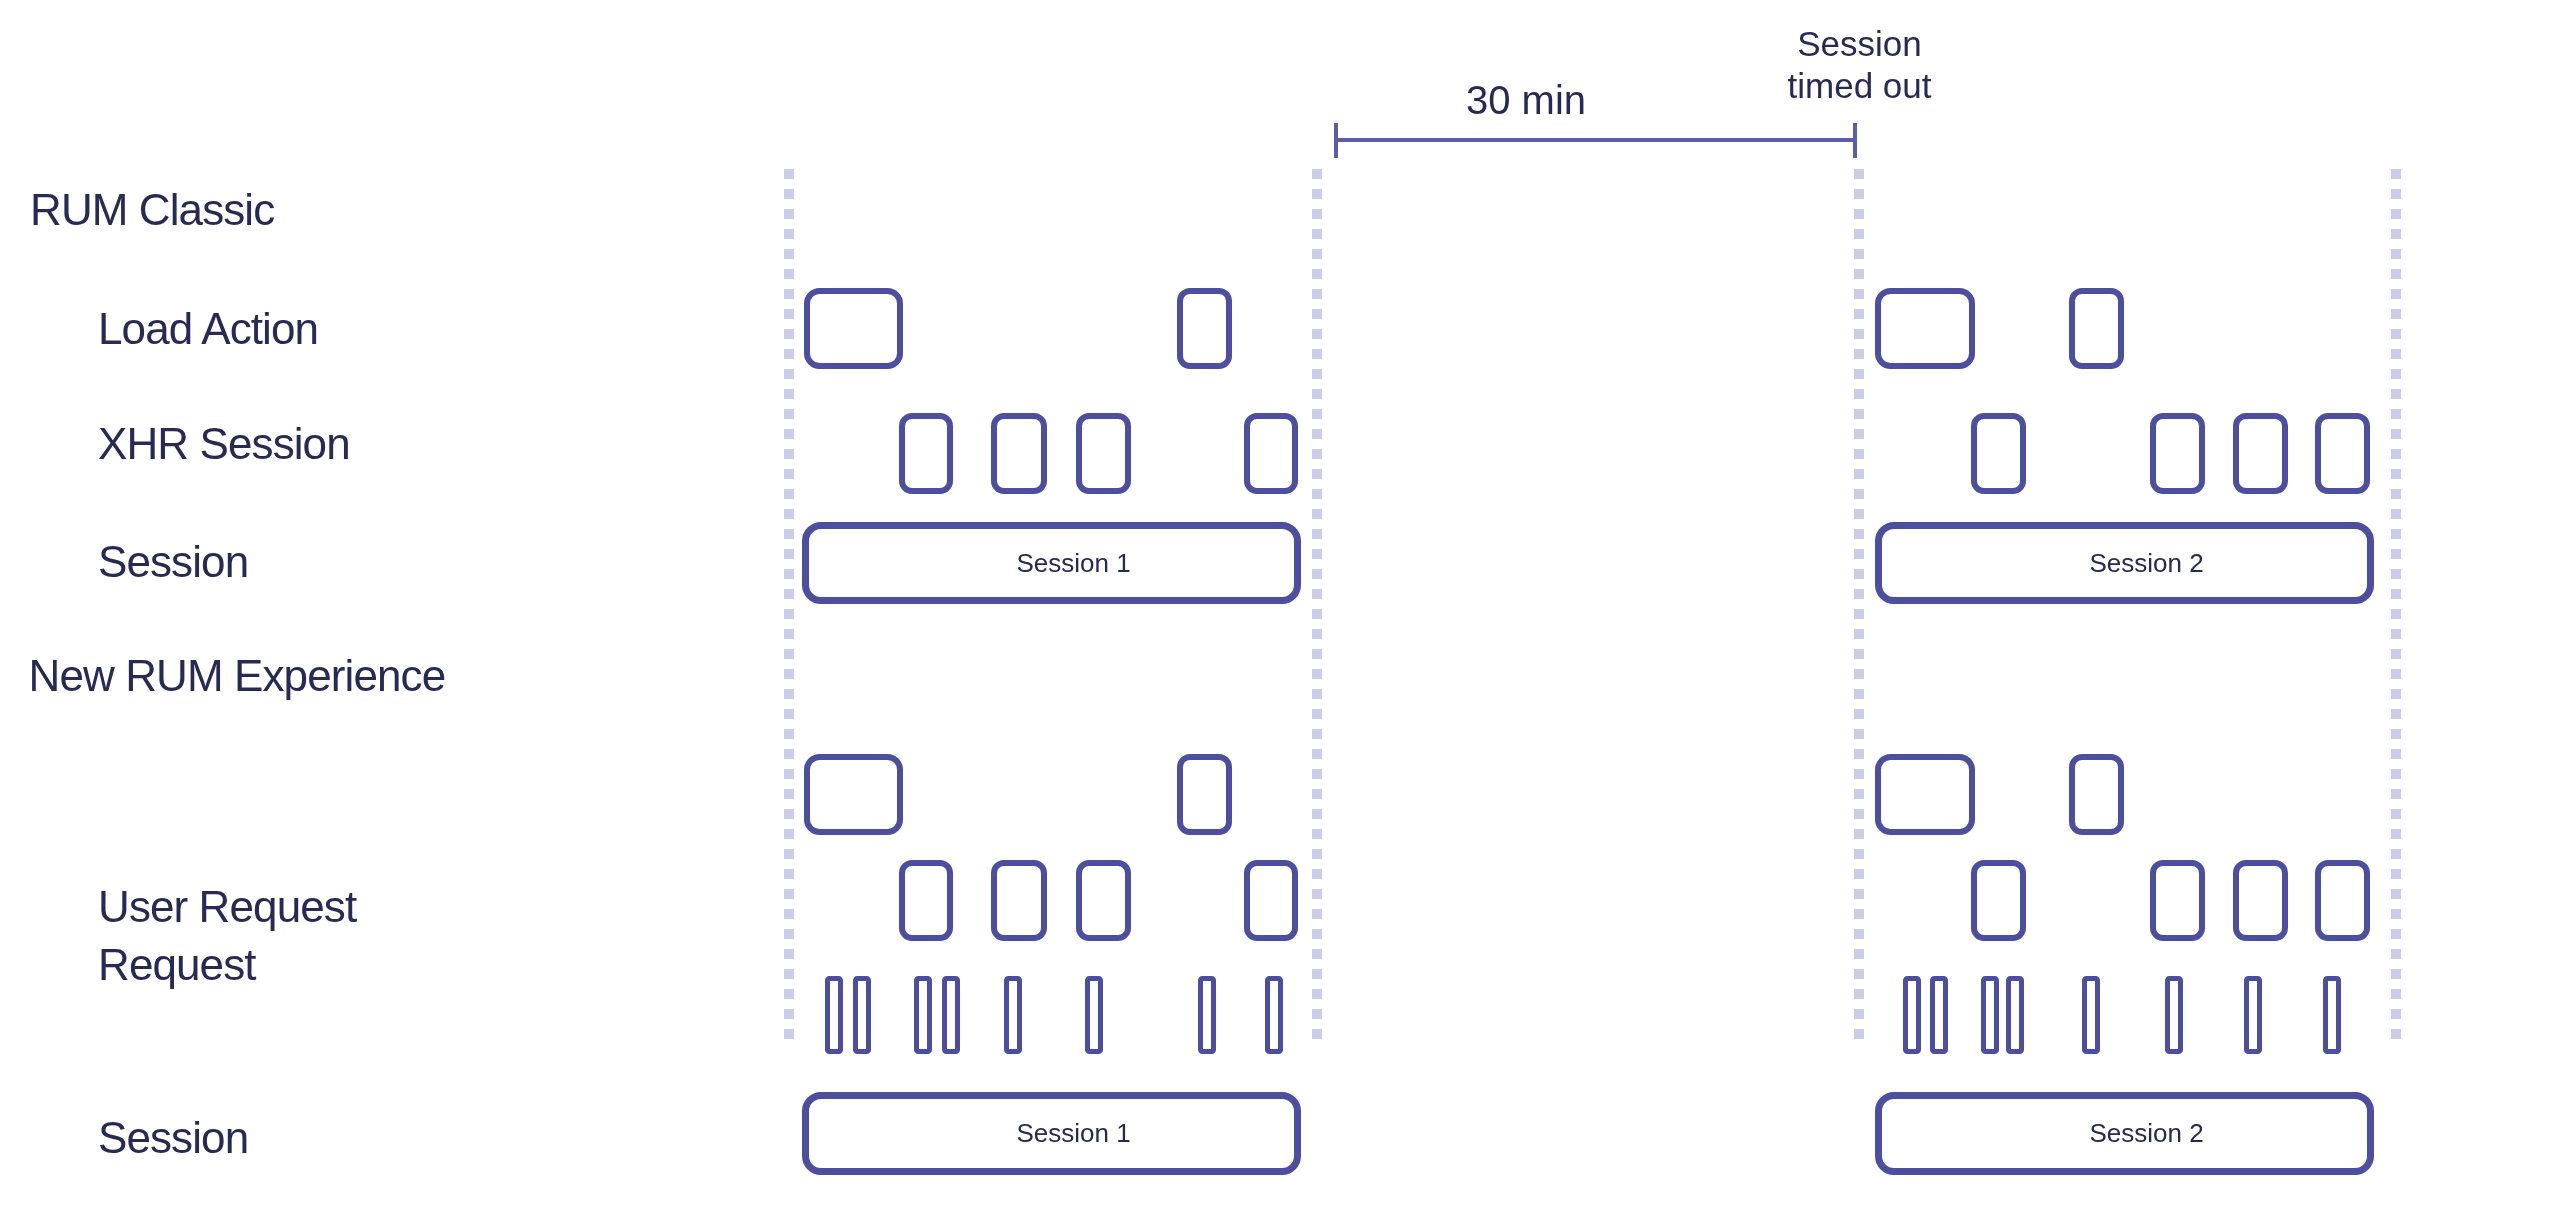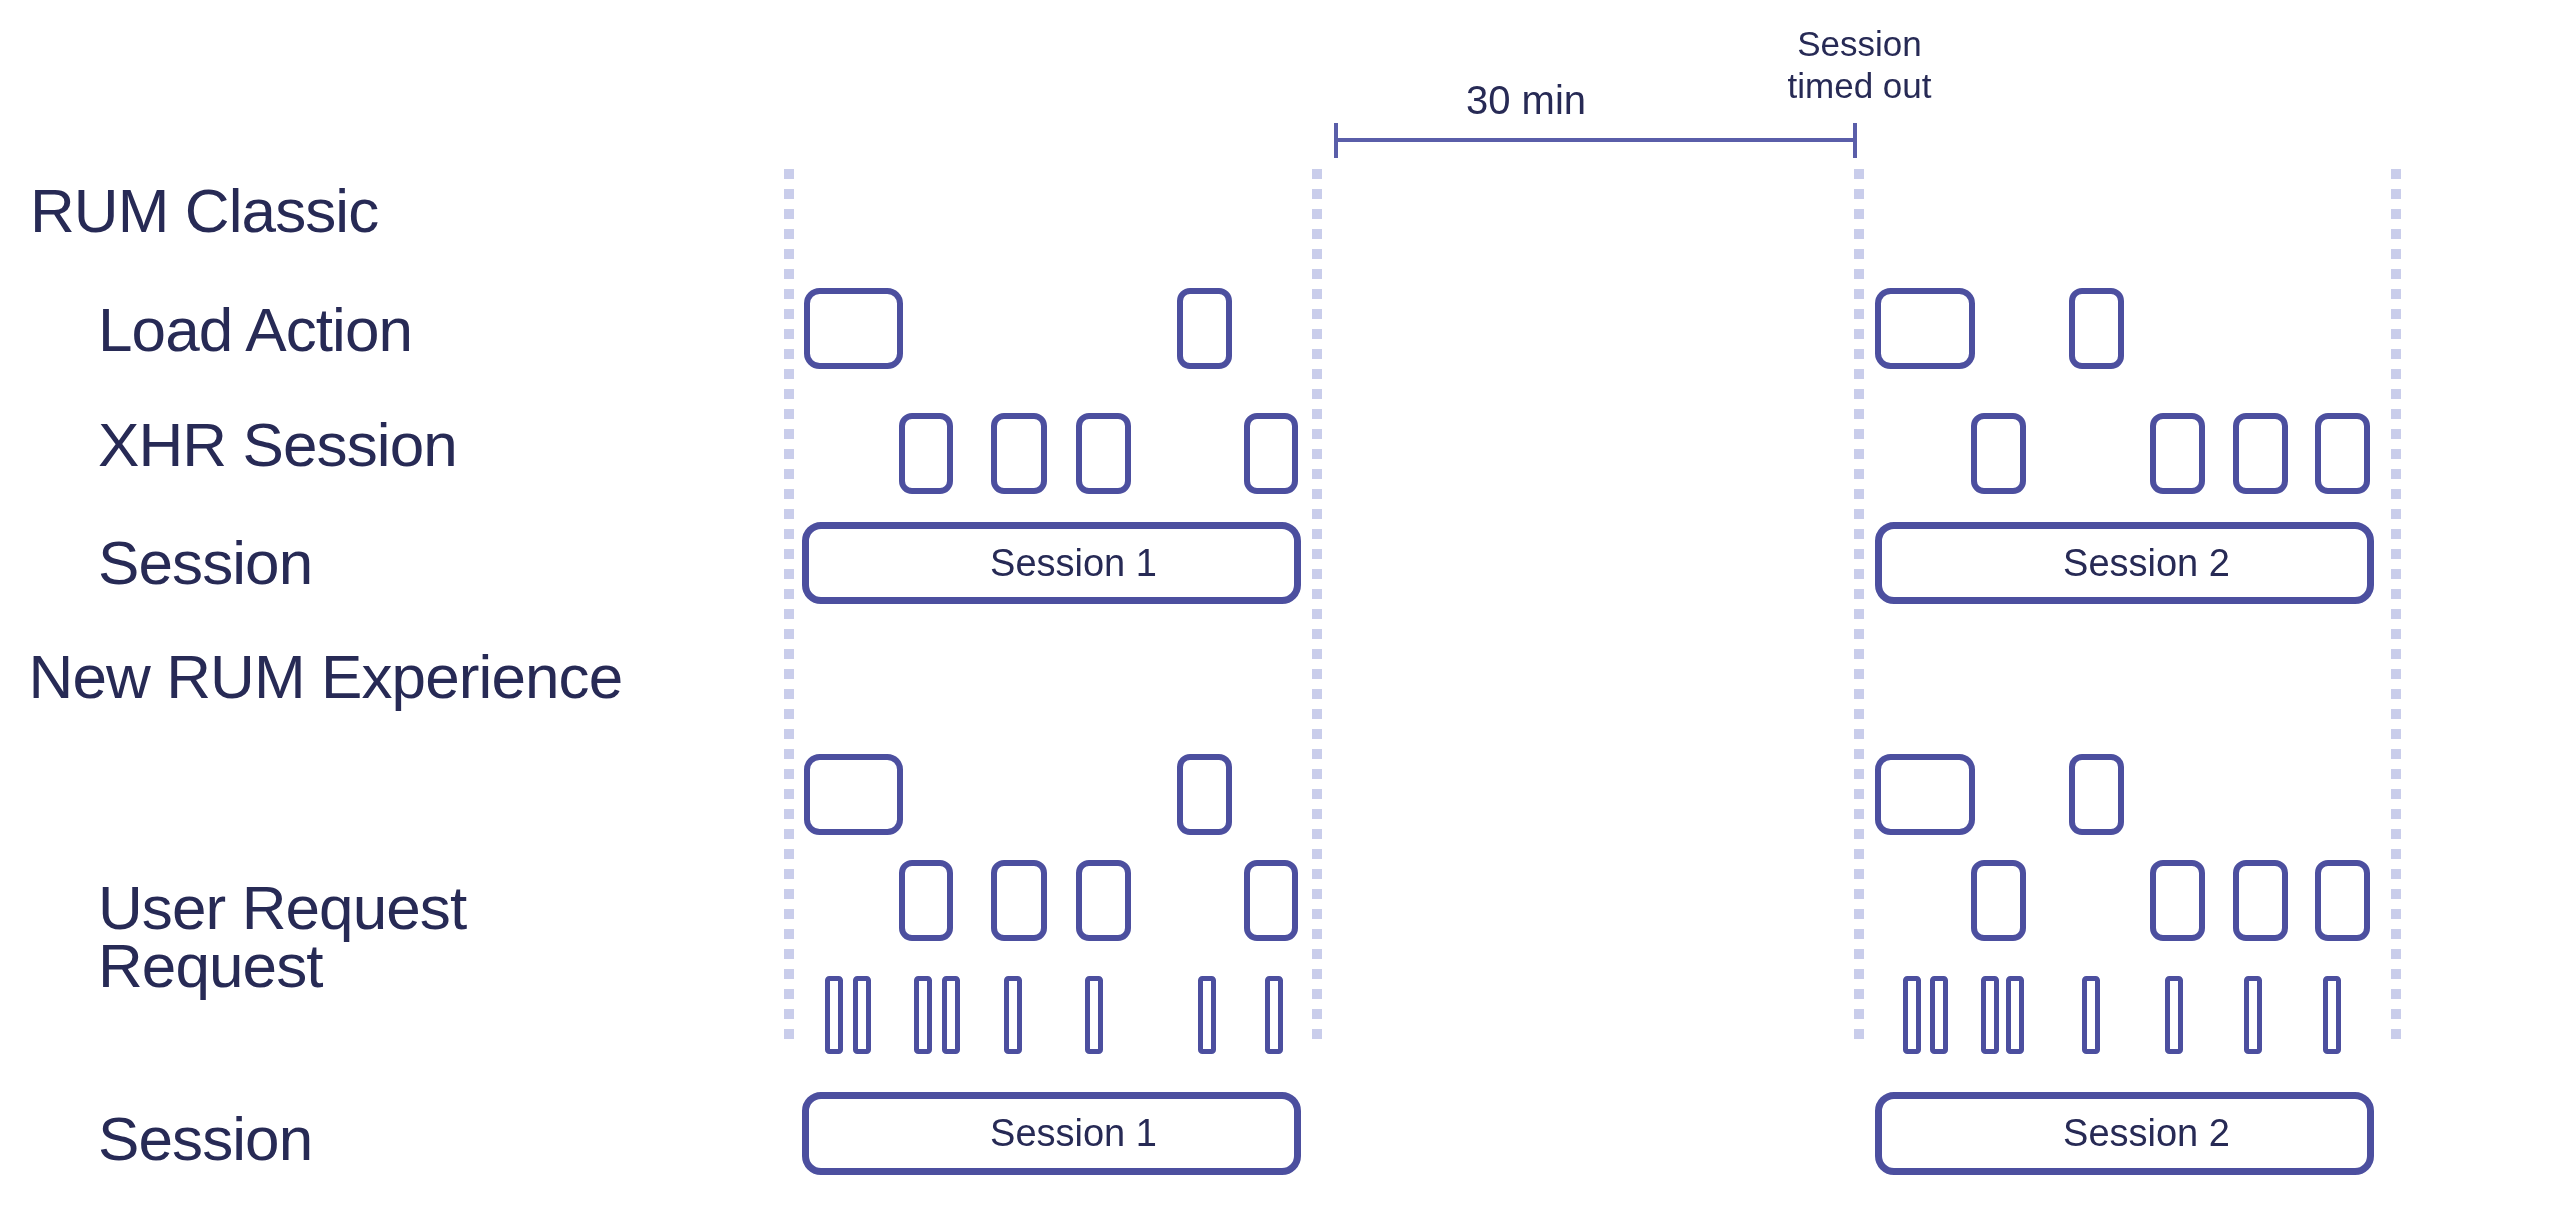--- a/index.html
+++ b/index.html
@@ -13,21 +13,21 @@
   .stage{
     position:relative;
     width:2576px;height:1220px;
     background:var(--bg);
     font-family:"Liberation Sans", sans-serif;
     overflow:hidden;
   }
   .lbl{
     position:absolute;
     transform:translateY(-50%);
-    font-size:62px;
+    font-size:44px;
     color:var(--ink);
     white-space:nowrap;
     letter-spacing:-0.9px;
   }
   .duration{
     position:absolute;
     width:260px;
     text-align:left;
     font-size:40px;
     color:var(--ink);
@@ -65,21 +65,21 @@
   }
   .sbox{
     position:absolute;
     box-sizing:border-box;
     border:7px solid var(--accent);
     border-radius:19px;
     background:var(--bg);
     display:flex;align-items:center;justify-content:center;
   }
   .sbox span{
-    font-size:38px;
+    font-size:26px;
     color:var(--ink);
     letter-spacing:0;
     margin-left:44px;
   }
 </style>
 </head>
 <body>
 
 <div class="stage">
 

